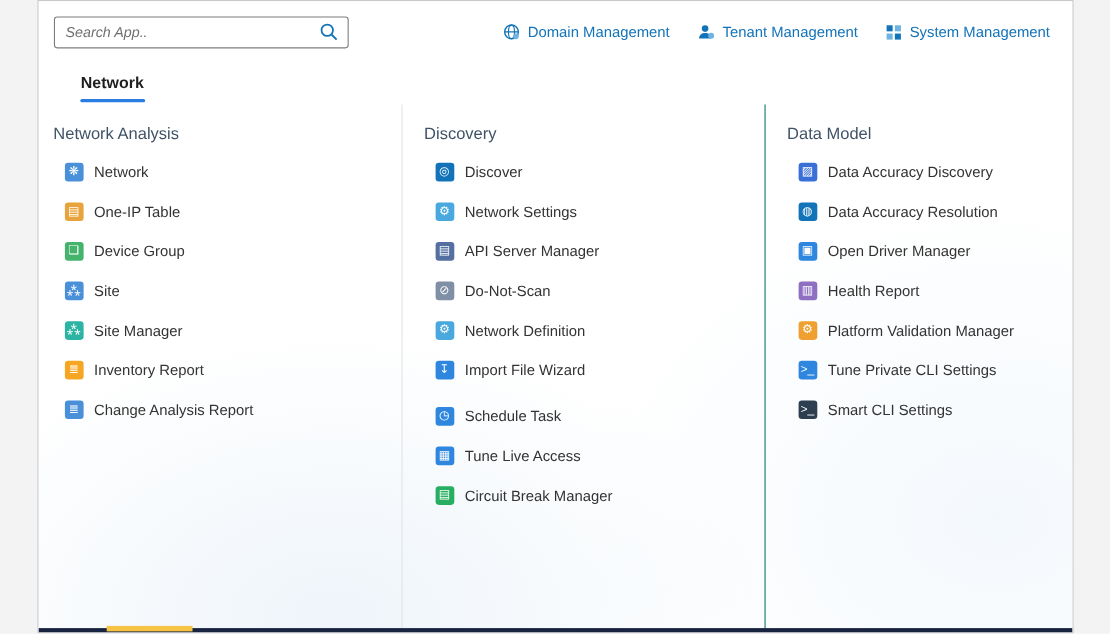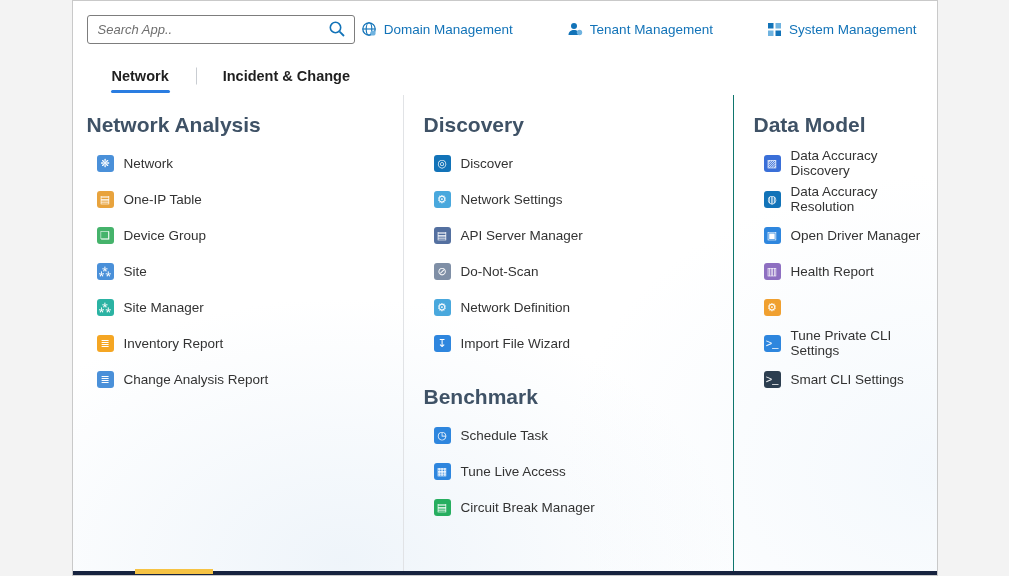--- a/index.html
+++ b/index.html
@@ -1,21 +1,21 @@
 <!DOCTYPE html>
 <html><head>
 <meta charset="utf-8">
 <style>
   * { margin:0; padding:0; box-sizing:border-box; }
   html,body { background:#f3f3f3; }
   body { font-family:"Liberation Sans", sans-serif; }
 
   .app {
     position:relative;
-    width:866px; height:576px;
+    width:942px; height:576px;
     background:#ffffff;
     border:1px solid #c9c9c9;
     overflow:hidden;
     margin:0 auto;
   }
 
   
   .wave { position:absolute; pointer-events:none; z-index:0; }
   .wave1 { left:-180px; top:260px; width:900px; height:600px; border-radius:50%;
            background:radial-gradient(ellipse at center, rgba(225,236,246,0.55) 0%, rgba(255,255,255,0) 62%); }
@@ -44,21 +44,21 @@
     padding:0 6px 0 10px; background:transparent;
   }
   .search-box input::placeholder { color:#6f6f6f; font-style:italic; }
   .search-icon-btn {
     width:34px; height:100%;
     display:flex; align-items:center; justify-content:center;
     cursor:pointer;
   }
   .top-links {
     margin-left:auto;
-    display:flex; align-items:center; gap:54px;
+    display:flex; align-items:center; gap:25px;
   }
   .top-link {
     display:flex; align-items:center; gap:7px;
     color:var(--accent); font-size:13.5px;
     text-decoration:none; cursor:pointer; white-space:nowrap;
   }
   .top-link .lnk-icon { display:flex; align-items:center; }
 
   
   .tabbar {
@@ -91,21 +91,21 @@
     display:flex;
     height:478px;
   }
   .column { padding-top:10px; }
   .col-1 { width:331px; border-right:1px solid #e1e3e6; padding-left:14px; }
   .col-2 { width:330px; border-right:1px solid #0f766e; padding-left:20px; }
   .col-3 { flex:1; padding-left:20px; }
 
   .section { margin-bottom:6px; }
   .section-title {
-    font-size:21px; font-weight:bold;
+    font-size:15px; font-weight:normal;
     color:var(--section-header);
     margin:8px 0 8px 0;
   }
   .section + .section .section-title { margin-top:24px; }
 
   .menu-item {
     display:flex; align-items:center; gap:10px;
     height:36px;
     font-size:13.5px; color:#333;
     cursor:pointer; padding-left:10px;
@@ -177,23 +177,20 @@
           </span>
           <span>System Management</span>
         </a>
       </div>
   </div>
 
   <div class="tabbar" id="tabbar">
       <div class="tab active">
         <span>Network</span>
       </div>
-      <div class="tab">
-        <span>Incident &amp; Change</span>
-      </div>
     </div>
 
   <div class="columns" id="columns">
       <div class="column col-1">
         <div class="section">
           <div class="section-title">Network Analysis</div>
           <div class="menu-item">
             <span class="mi-icon" style="background: rgb(74, 144, 217);">❋</span>
             <span>Network</span>
           </div>
@@ -245,21 +242,20 @@
           <div class="menu-item">
             <span class="mi-icon" style="background: rgb(73, 168, 221);">⚙</span>
             <span>Network Definition</span>
           </div>
           <div class="menu-item">
             <span class="mi-icon" style="background: rgb(46, 134, 222);">↧</span>
             <span>Import File Wizard</span>
           </div>
         </div>
         <div class="section">
-          <div class="section-title">Benchmark</div>
           <div class="menu-item">
             <span class="mi-icon" style="background: rgb(46, 134, 222);">◷</span>
             <span>Schedule Task</span>
           </div>
           <div class="menu-item">
             <span class="mi-icon" style="background: rgb(46, 134, 222);">▦</span>
             <span>Tune Live Access</span>
           </div>
           <div class="menu-item">
             <span class="mi-icon" style="background: rgb(39, 174, 96);">▤</span>
@@ -281,20 +277,21 @@
           <div class="menu-item">
             <span class="mi-icon" style="background: rgb(46, 134, 222);">▣</span>
             <span>Open Driver Manager</span>
           </div>
           <div class="menu-item">
             <span class="mi-icon" style="background: rgb(142, 111, 193);">▥</span>
             <span>Health Report</span>
           </div>
           <div class="menu-item">
             <span class="mi-icon" style="background: rgb(240, 160, 48);">⚙</span>
+            <span>Platform Validation Manager</span>
           </div>
           <div class="menu-item">
             <span class="mi-icon" style="background: rgb(46, 134, 222);">&gt;_</span>
             <span>Tune Private CLI Settings</span>
           </div>
           <div class="menu-item">
             <span class="mi-icon" style="background: rgb(44, 62, 80);">&gt;_</span>
             <span>Smart CLI Settings</span>
           </div>
         </div>

